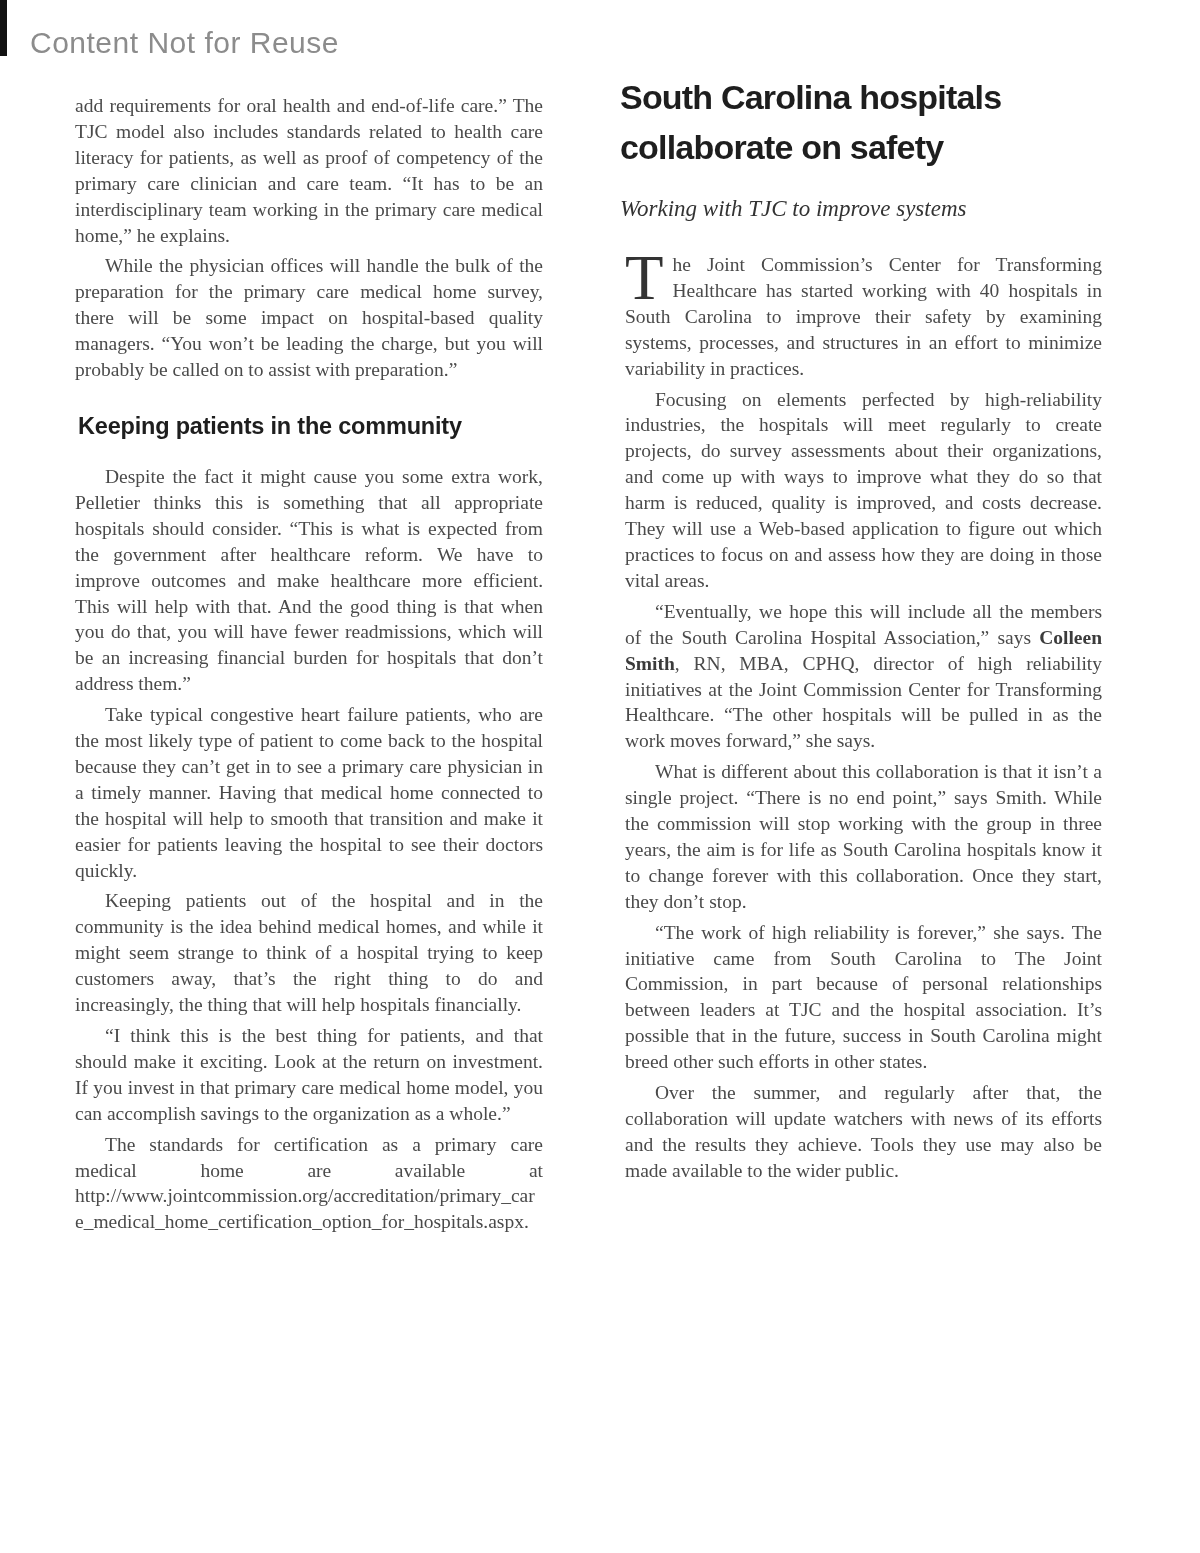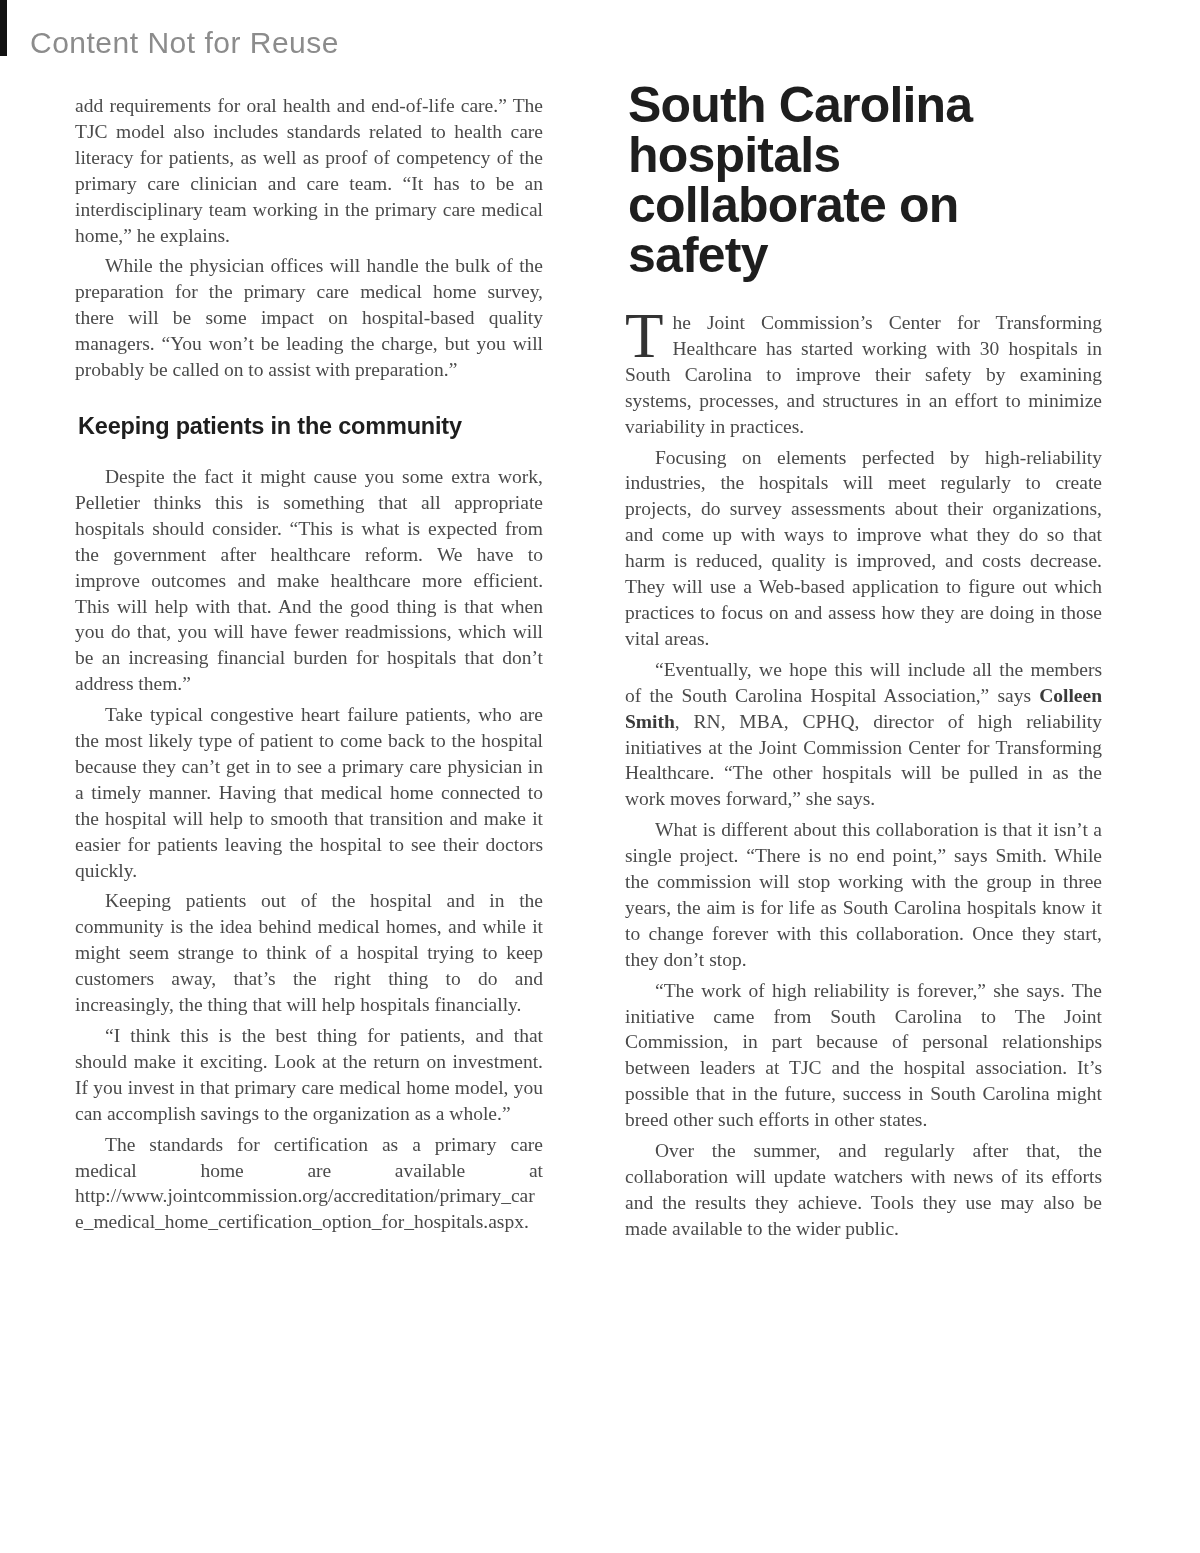--- a/index.html
+++ b/index.html
@@ -21,22 +21,22 @@
     text-align:justify;overflow-wrap:break-word;
   }
   .indent{text-indent:30px;}
   .italic{font-style:italic;}
   .bold{font-weight:700;color:#3b3b3b;}
   .subhead{
     margin:30px 0 24px 8px;font-family:"Liberation Sans", sans-serif;
     font-weight:700;font-size:23.5px;color:var(--headline-ink,#1e1e1e);letter-spacing:-0.2px;
   }
   .headline{
-    margin:8px;font-family:"Liberation Sans", sans-serif;font-weight:700;
-    font-size:50px;line-height:50px;color:var(--headline-ink,#1e1e1e);letter-spacing:-0.8px;
+    margin:0;font-family:"Liberation Sans", sans-serif;font-weight:700;
+    font-size:34px;line-height:50px;color:var(--headline-ink,#1e1e1e);letter-spacing:-0.8px;
   }
   .deck{margin-top:24px;font-style:italic;font-size:23px;color:#333333;}
   .right-body{margin-top:30px;}
   .dropcap{
     float:left;font-size:63px;line-height:47px;padding:3px 9px 0 0;color:#333333;
   }
   .end-square{
     font-family:"DejaVu Sans", sans-serif;font-style:normal;font-size:15px;
     margin-left:11px;color:#141414;position:relative;top:-1px;
   }
@@ -63,22 +63,23 @@
       <h2 class="subhead">Keeping patients in the community</h2>
       <p class="body-p indent"><span>Despite the fact it might cause you some extra work, Pelletier thinks this is something that all appropriate hospitals should consider. “This is what is expected from the government after healthcare reform. We have to improve outcomes and make healthcare more efficient. This will help with that. And the good thing is that when you do that, you will have fewer readmissions, which will be an increasing financial burden for hospitals that don’t address them.”</span></p>
       <p class="body-p indent"><span>Take typical congestive heart failure patients, who are the most likely type of patient to come back to the hospital because they can’t get in to see a primary care physician in a timely manner. Having that medical home connected to the hospital will help to smooth that transition and make it easier for patients leaving the hospital to see their doctors quickly.</span></p>
       <p class="body-p indent"><span>Keeping patients out of the hospital and in the community is the idea behind medical homes, and while it might seem strange to think of a hospital trying to keep customers away, that’s the right thing to do and increasingly, the thing that will help hospitals financially.</span></p>
       <p class="body-p indent"><span>“I think this is the best thing for patients, and that should make it exciting. Look at the return on investment. If you invest in that primary care medical home model, you can accomplish savings to the organization as a whole.”</span></p>
       <p class="body-p indent"><span>The standards for certification as a primary care medical home are available at http://www.jointcommission.org/accreditation/primary_care_medical_home_certification_option_for_hospitals.aspx.</span></p>
     </div>
 
   <div class="col col-right">
     <h1 class="headline">South Carolina hospitals collaborate on safety</h1>
+    <div class="deck">Working with TJC to improve systems</div>
     <div class="right-body" id="right-col-body">
-        <p class="body-p"><span class="dropcap">T</span><span>he Joint Commission’s Center for Transforming Healthcare has started working with 30 hospitals in South Carolina to improve their safety by examining systems, processes, and structures in an effort to minimize variability in practices.</span></p>
+        <p class="body-p"><span class="dropcap">T</span><span>he Joint Commission’s Center for Transforming Healthcare has started working with 40 hospitals in South Carolina to improve their safety by examining systems, processes, and structures in an effort to minimize variability in practices.</span></p>
         <p class="body-p indent"><span>Focusing on elements perfected by high-reliability industries, the hospitals will meet regularly to create projects, do survey assessments about their organizations, and come up with ways to improve what they do so that harm is reduced, quality is improved, and costs decrease. They will use a Web-based application to figure out which practices to focus on and assess how they are doing in those vital areas.</span></p>
         <p class="body-p indent"><span>“Eventually, we hope this will include all the members of the South Carolina Hospital Association,” says </span><span class="bold">Colleen Smith</span><span>, RN, MBA, CPHQ, director of high reliability initiatives at the Joint Commission Center for Transforming Healthcare. “The other hospitals will be pulled in as the work moves forward,” she says.</span></p>
         <p class="body-p indent"><span>What is different about this collaboration is that it isn’t a single project. “There is no end point,” says Smith. While the commission will stop working with the group in three years, the aim is for life as South Carolina hospitals know it to change forever with this collaboration. Once they start, they don’t stop.</span></p>
         <p class="body-p indent"><span>“The work of high reliability is forever,” she says. The initiative came from South Carolina to The Joint Commission, in part because of personal relationships between leaders at TJC and the hospital association. It’s possible that in the future, success in South Carolina might breed other such efforts in other states.</span></p>
         <p class="body-p indent"><span>Over the summer, and regularly after that, the collaboration will update watchers with news of its efforts and the results they achieve. Tools they use may also be made available to the wider public.</span></p>
       </div>
   </div>
 
   <div class="footer">
     <span class="page-num">25</span>

